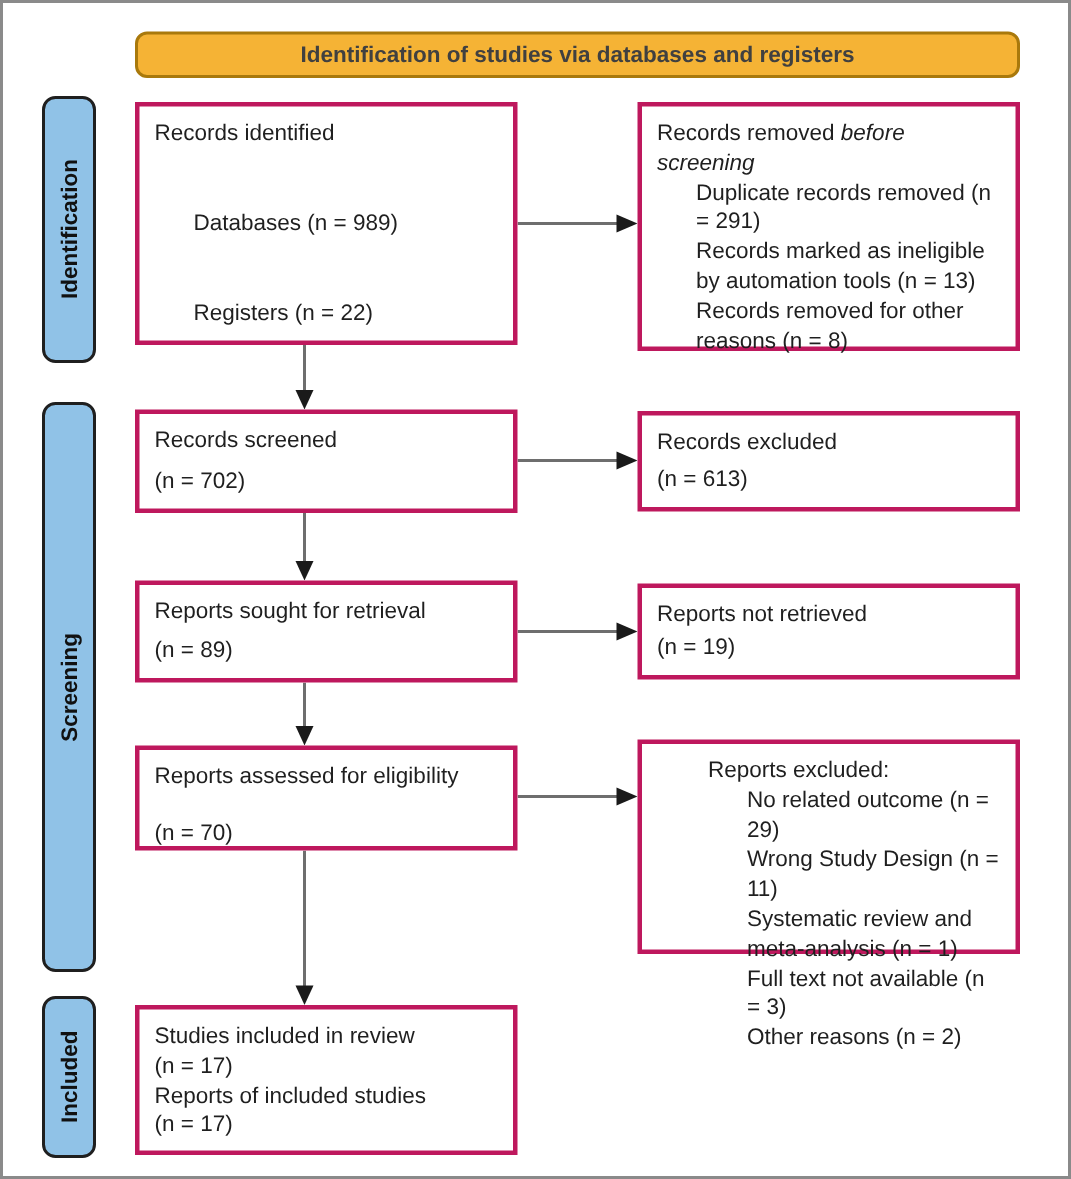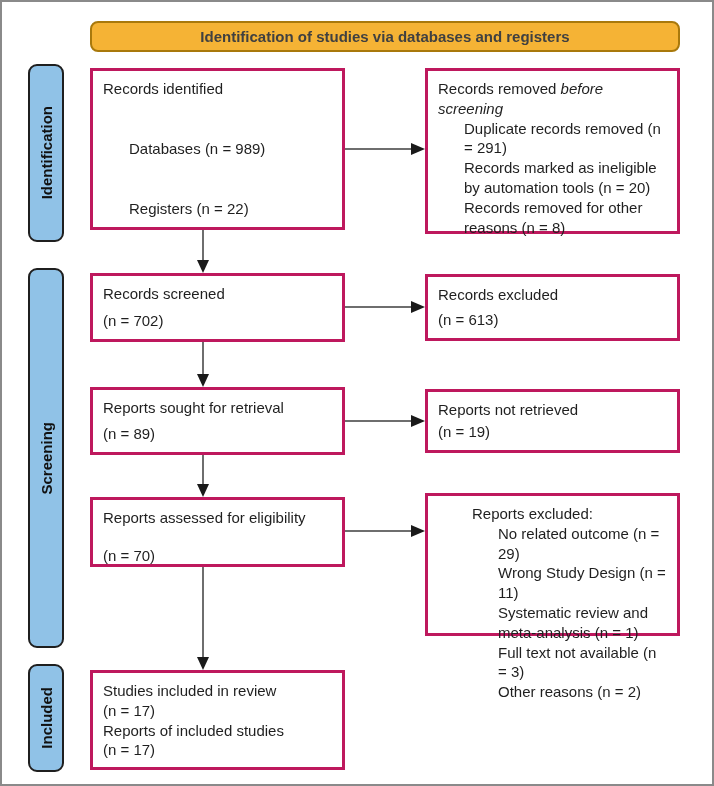--- a/index.html
+++ b/index.html
@@ -110,21 +110,21 @@
 
 <div class="box b1 center">
   <div>Records identified</div>
   <div class="indent">Databases (n = 989)</div>
   <div class="indent">Registers (n = 22)</div>
 </div>
 
 <div class="box b2">
   <div><span>Records removed </span><span class="it">before screening</span></div>
   <div class="indent">Duplicate records removed (n = 291)</div>
-  <div class="indent">Records marked as ineligible by automation tools (n = 20)</div>
+  <div class="indent">Records marked as ineligible by automation tools (n = 13)</div>
   <div class="indent">Records removed for other reasons (n = 8)</div>
 </div>
 
 <div class="box b3 center">
   <div>Records screened</div>
   <div>(n = 702)</div>
 </div>
 
 <div class="box b4 center">
   <div>Records excluded</div>

